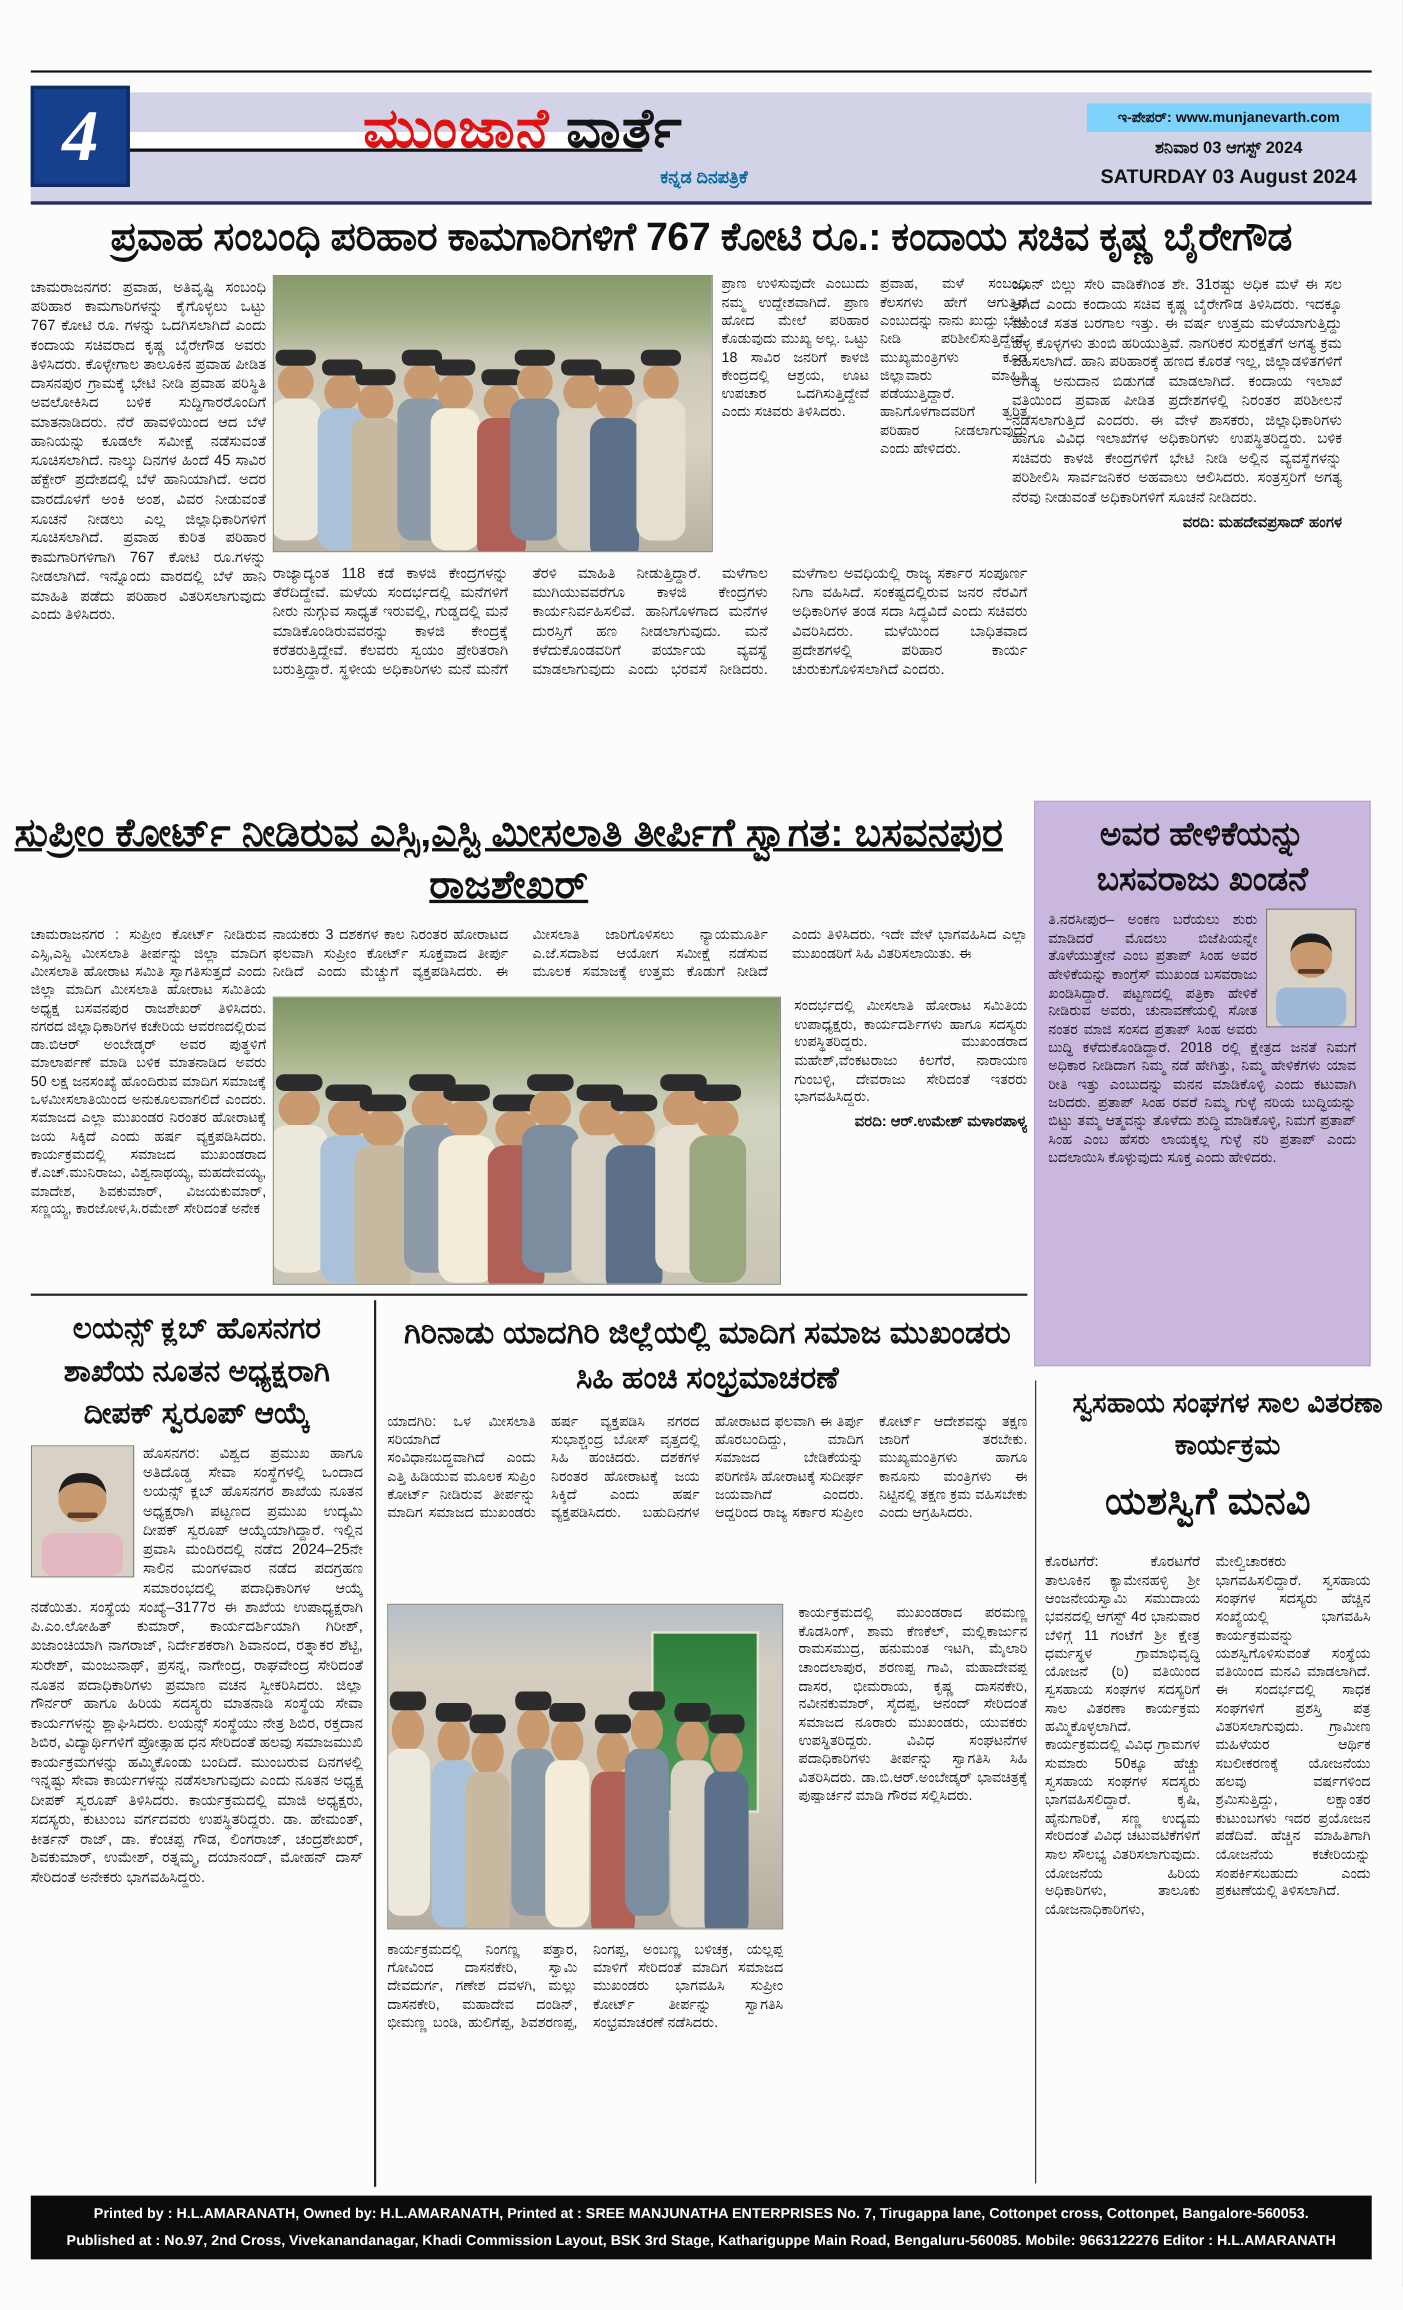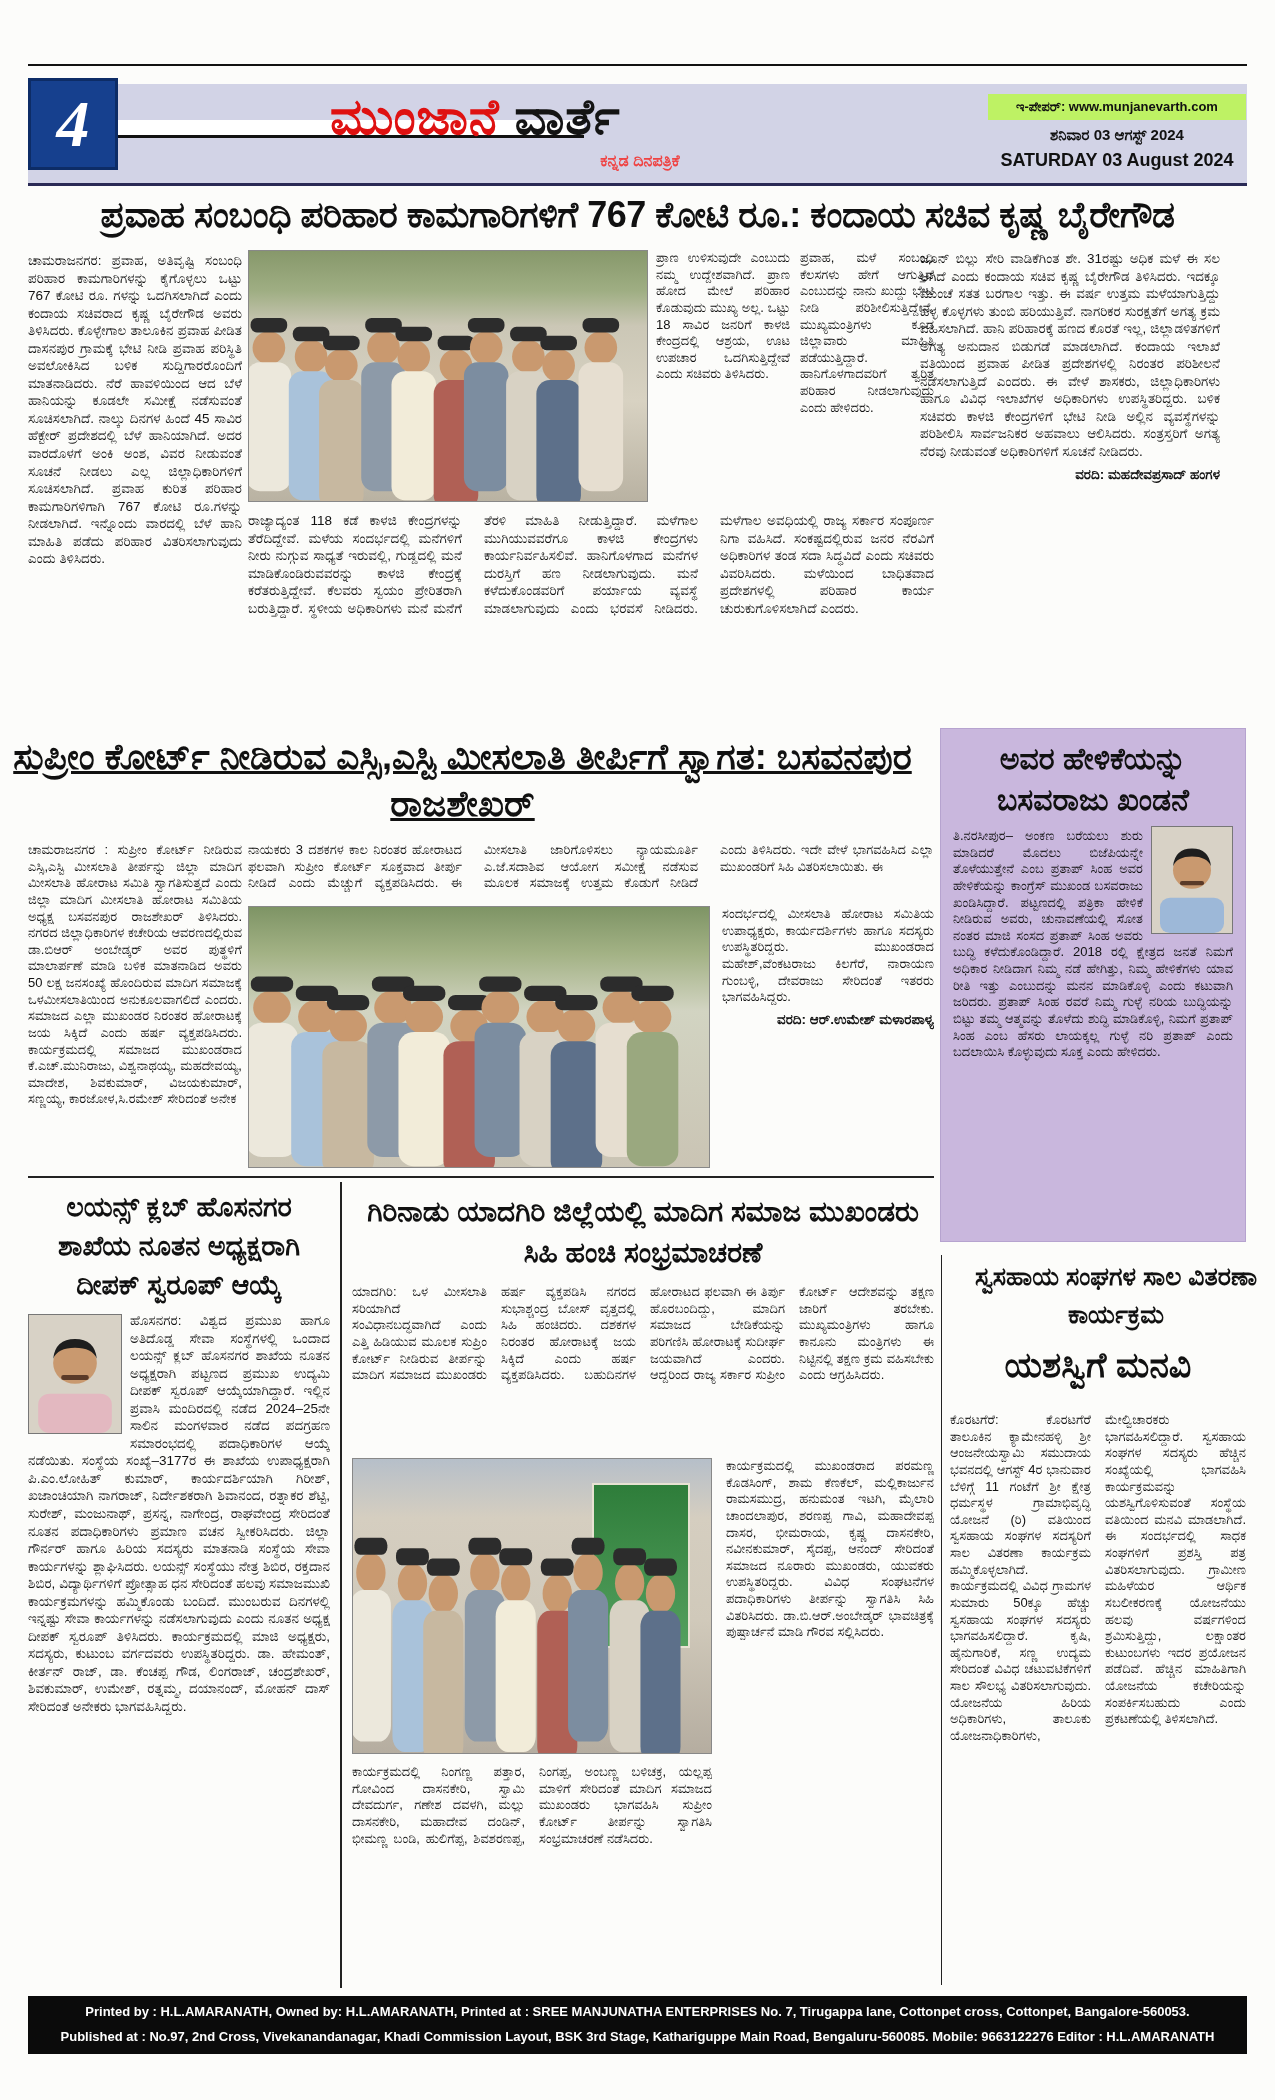--- a/index.html
+++ b/index.html
@@ -6,22 +6,22 @@
   #page{position:relative;width:1275px;height:2100px;background:#fcfcfa;margin:0 auto;
         font-family:"Liberation Sans","DejaVu Sans",sans-serif;color:#111;overflow:hidden;}
   .abs{position:absolute;box-sizing:border-box;}
   .rule{background:#111;}
   .band{background:#d2d3e6;border-bottom:3px solid #2a2a55;}
   .pagebox{background:#16408e;border:3px solid #0d2c66;color:#fff;display:flex;align-items:center;justify-content:center;
            font-family:"Liberation Serif",serif;font-style:italic;font-weight:bold;font-size:66px;}
   .masthead{font-weight:800;font-size:50px;letter-spacing:1px;line-height:1;}
   .masthead .red{color:#df1111;}
   .masthead .blk{color:#141414;}
-  .subtitle{text-align:center;font-size:16px;font-weight:bold;color:#ef4444;}
-  .epaper{background:#bef264;font-size:13px;font-weight:bold;display:flex;align-items:center;justify-content:center;}
+  .subtitle{text-align:center;font-size:16px;font-weight:bold;color:#0369a1;}
+  .epaper{background:#7dd3fc;font-size:13px;font-weight:bold;display:flex;align-items:center;justify-content:center;}
   .datekn{font-size:15px;font-weight:bold;text-align:center;}
   .dateen{font-size:18px;font-weight:800;text-align:center;letter-spacing:0px;}
   .headline-xl{font-size:36px;font-weight:800;text-align:center;line-height:1.15;letter-spacing:-0.5px;}
   .headline-lg{font-size:36px;font-weight:800;text-align:center;line-height:1.3;}
   .headline-md{font-size:27px;font-weight:800;text-align:center;line-height:1.45;}
   .body-text{font-size:13.5px;line-height:1.30;text-align:justify;}
   .body-sm{font-size:13px;line-height:1.28;text-align:justify;}
   .credit{font-weight:bold;text-align:right;font-size:13.5px;margin-top:6px;}
   .purplebox{background:#c9b7dd;border:1px solid #b6a3cf;padding:10px 12px;}
   .purplebox .ph-title1{font-size:40px;font-weight:800;text-align:center;line-height:1.15;}

